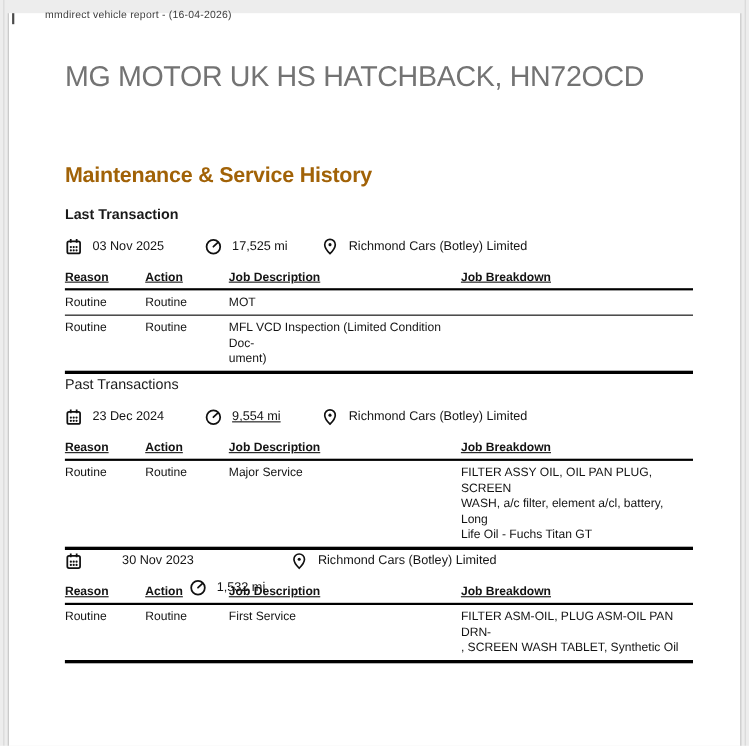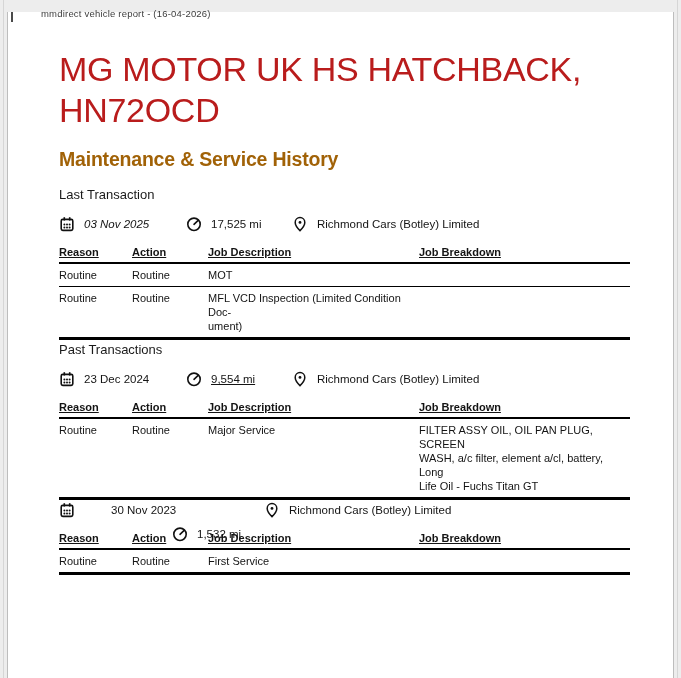--- a/index.html
+++ b/index.html
@@ -22,33 +22,33 @@
   .page-top-tick { position:absolute; left:3px; top:0; width:2px; height:10px; background:#4a4a4a; }
 
   .print-header {
     position:absolute; top:-4px; left:33px;
     font-size:9.5px; color:#3c3c3c; letter-spacing:0.2px;
     white-space:nowrap;
   }
 
   .doc-title {
     position:absolute; top:37px; left:51px; width:575px;
-    font-size:34px; line-height:41px; font-weight:400;
-    color:#b91c1c; letter-spacing:-0.3px;
+    font-size:26px; line-height:41px; font-weight:400;
+    color:#737373; letter-spacing:-0.3px;
   }
   .section-heading {
     position:absolute; top:136px; left:51px;
     font-size:19.5px; font-weight:700; color:#a16207;
     letter-spacing:-0.2px;
   }
   .sub-label {
     position:absolute; left:51px;
     font-size:13px; color:#1a1a1a;
   }
-  .sub-label.last { top:175px; }
+  .sub-label.last { top:175px;font-weight:bold; }
   .sub-label.past { top:330px; }
 
   .meta {
     position:absolute; left:51px; width:578px; height:20px;
   }
   .meta-group {
     position:absolute; top:0; display:flex; align-items:center; gap:9px;
     font-size:11.5px; color:#141414; white-space:nowrap;
   }
   .meta-group svg { display:block; }
@@ -90,21 +90,21 @@
 
   <div class="print-header">mmdirect vehicle report - (16-04-2026)</div>
 
   <h1 class="doc-title">MG MOTOR UK HS HATCHBACK, HN72OCD</h1>
 
   <h2 class="section-heading">Maintenance &amp; Service History</h2>
 
   <div class="sub-label last">Last Transaction</div>
 
   <div class="meta m1">
-    <div class="meta-group" style="left:0;font-style:italic;">
+    <div class="meta-group" style="left:0;">
       <span>
         <svg width="16" height="16" viewBox="0 0 16 16" fill="none" stroke="#111" stroke-width="1.6">
           <rect x="2.2" y="3.4" width="11.6" height="11" rx="1.6"></rect>
           <line x1="5.3" y1="1.2" x2="5.3" y2="4.6"></line>
             <line x1="10.7" y1="1.2" x2="10.7" y2="4.6"></line>
           <g fill="#111" stroke="none">
             <circle cx="5.4" cy="8.6" r="1"></circle>
               <circle cx="8" cy="8.6" r="1"></circle>
               <circle cx="10.6" cy="8.6" r="1"></circle>
             <circle cx="5.4" cy="11.6" r="1"></circle>
@@ -258,15 +258,17 @@
     <div class="thead">
       <div class="cell">Reason</div>
       <div class="cell">Action</div>
       <div class="cell">Job Description</div>
       <div class="cell">Job Breakdown</div>
     </div>
     <div class="trow tlast">
       <div class="cell">Routine</div>
       <div class="cell">Routine</div>
       <div class="cell">First Service</div>
+      <div class="cell">FILTER ASM-OIL, PLUG ASM-OIL PAN DRN-
+, SCREEN WASH TABLET, Synthetic Oil</div>
     </div>
   </div>
 </div>
 
 </body></html>

